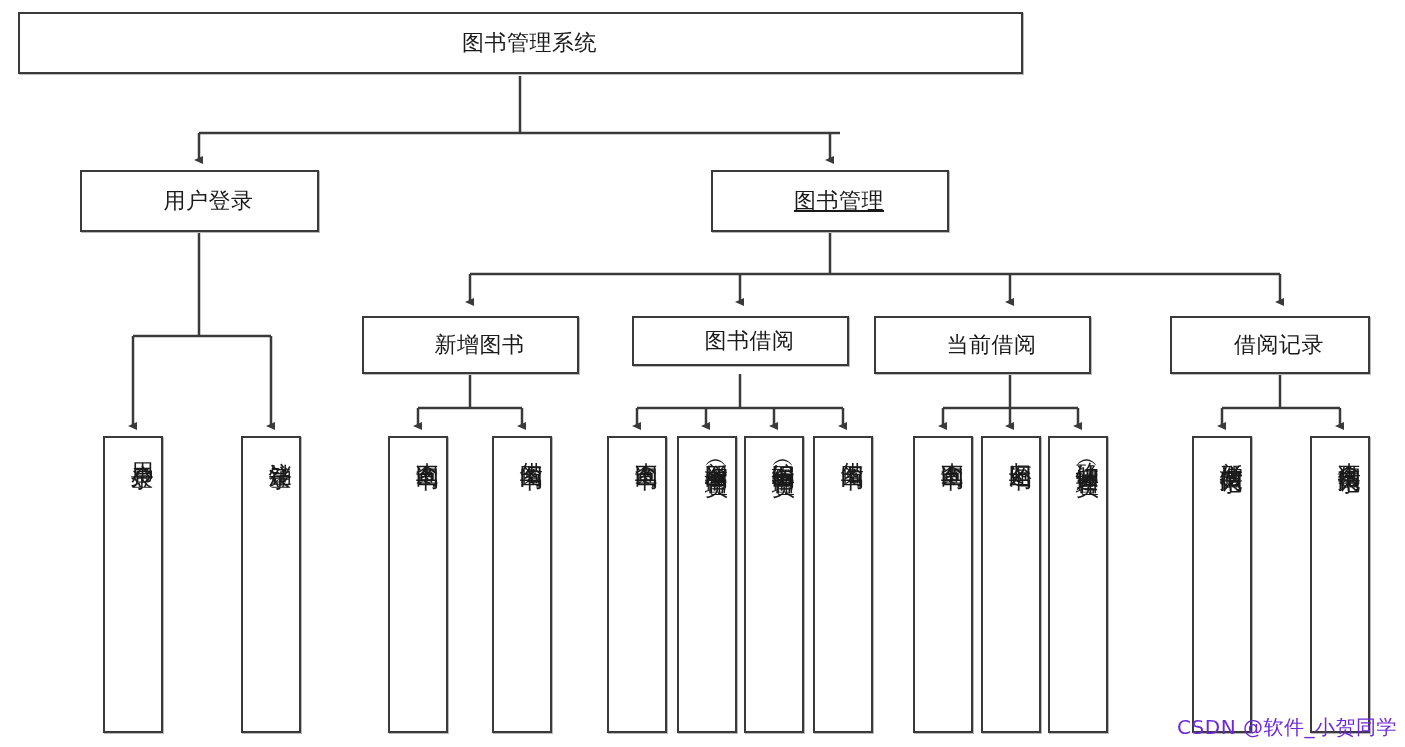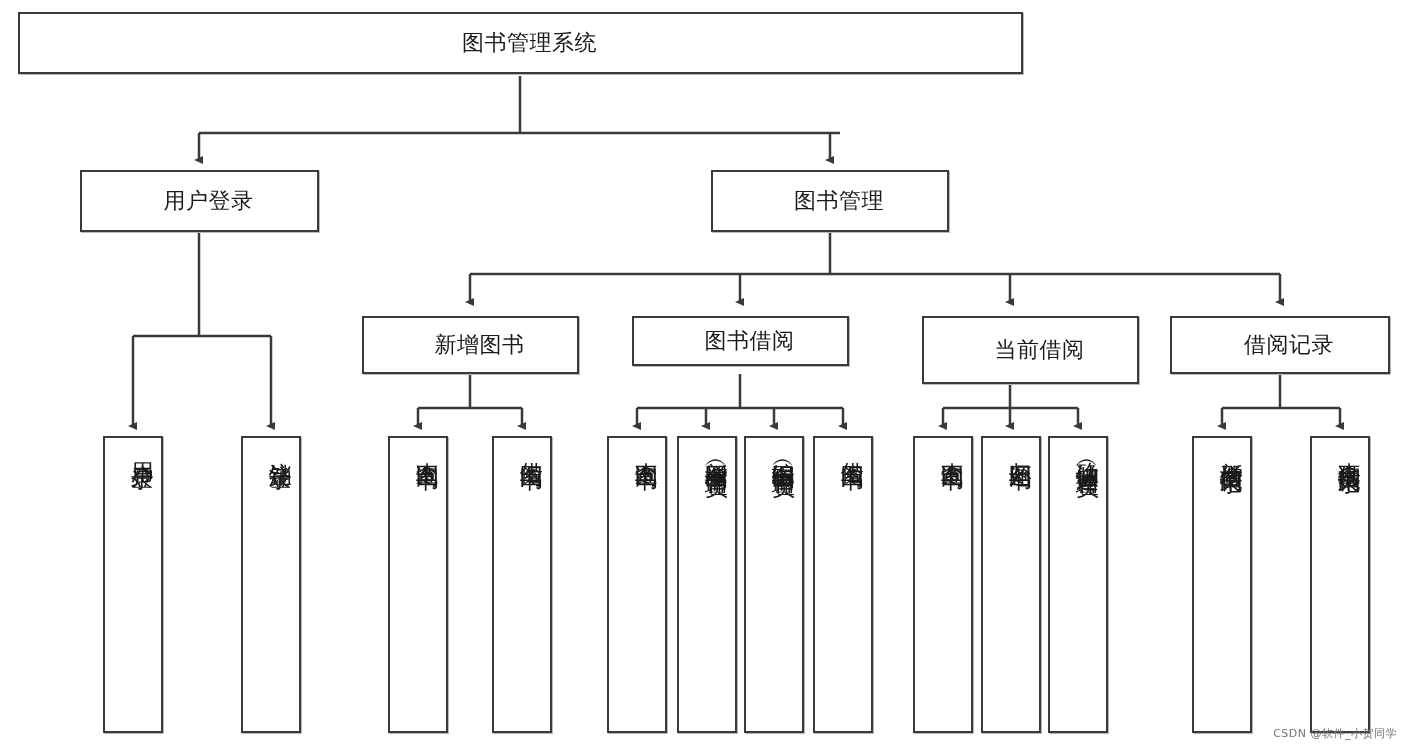--- a/index.html
+++ b/index.html
@@ -60,22 +60,22 @@
     letter-spacing: 2px;
     white-space: nowrap;
   }
   .node.vert.tall .label {
     font-size: 23px;
   }
   #watermark {
     position: absolute;
     right: 8px;
     bottom: 6px;
-    font-size: 11px;
-    color: #737373;
+    font-size: 20px;
+    color: #6d28d9;
     letter-spacing: 0.5px;
     white-space: nowrap;
     user-select: none;
   }
 </style>
 </head>
 <body>
 
 <div id="canvas">
 
@@ -130,37 +130,37 @@
   </svg>
 
   <div class="node horiz" style="left:18px; top:12px; width:1005px; height:62px;">
     <span class="label">图书管理系统</span>
   </div>
 
   <div class="node horiz" style="left:80px; top:170px; width:239px; height:62px;">
     <span class="label">用户登录</span>
   </div>
 
-  <div class="node horiz" style="left:711px; top:170px; width:238px; height:62px;">
+  <div class="node horiz" style="left:711px; top:170px; width:238px; height:62px;text-decoration:underline;">
     <span class="label">图书管理</span>
   </div>
 
   <div class="node horiz" style="left:362px; top:316px; width:217px; height:58px;">
     <span class="label">新增图书</span>
   </div>
 
   <div class="node horiz" style="left:632px; top:316px; width:217px; height:50px;">
     <span class="label">图书借阅</span>
   </div>
 
-  <div class="node horiz" style="left:922px; top:316px; width:217px; height:68px;">
+  <div class="node horiz" style="left:874px; top:316px; width:217px; height:58px;">
     <span class="label">当前借阅</span>
   </div>
 
-  <div class="node horiz" style="left:1170px; top:316px; width:220px; height:58px;">
+  <div class="node horiz" style="left:1170px; top:316px; width:200px; height:58px;">
     <span class="label">借阅记录</span>
   </div>
 
   <div class="node vert" style="left:103px; top:436px; width:60px; height:297px;">
     <span class="label">用户登录</span>
   </div>
 
   <div class="node vert" style="left:241px; top:436px; width:60px; height:297px;">
     <span class="label">注销登录</span>
   </div>

